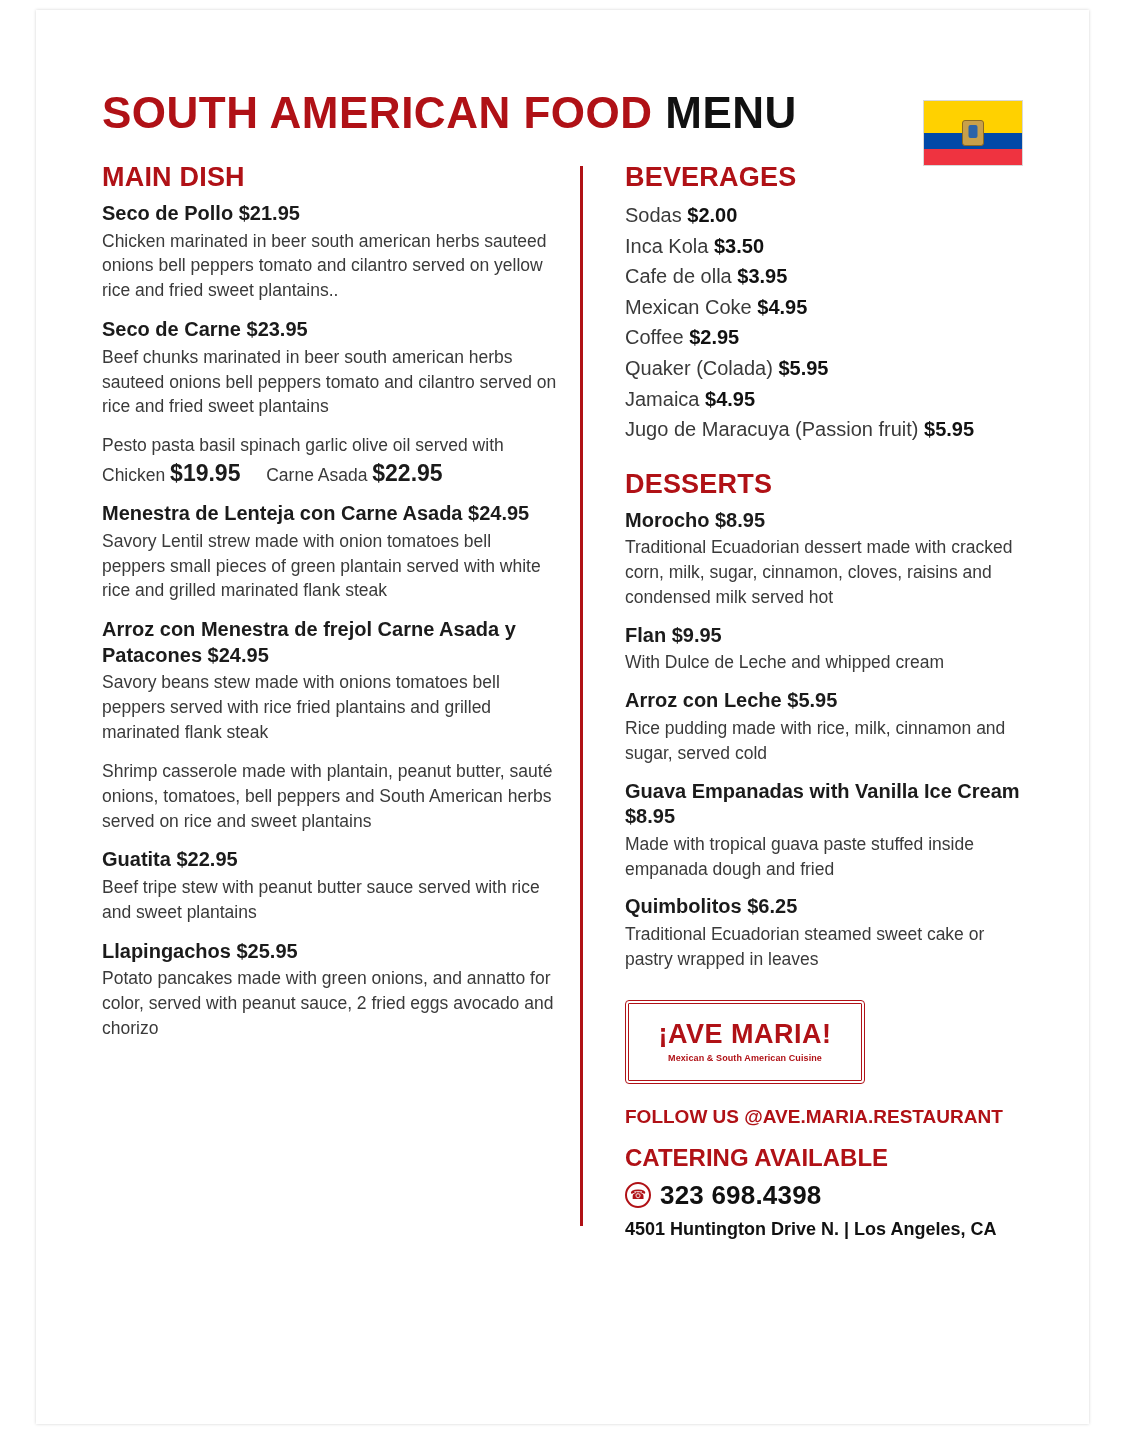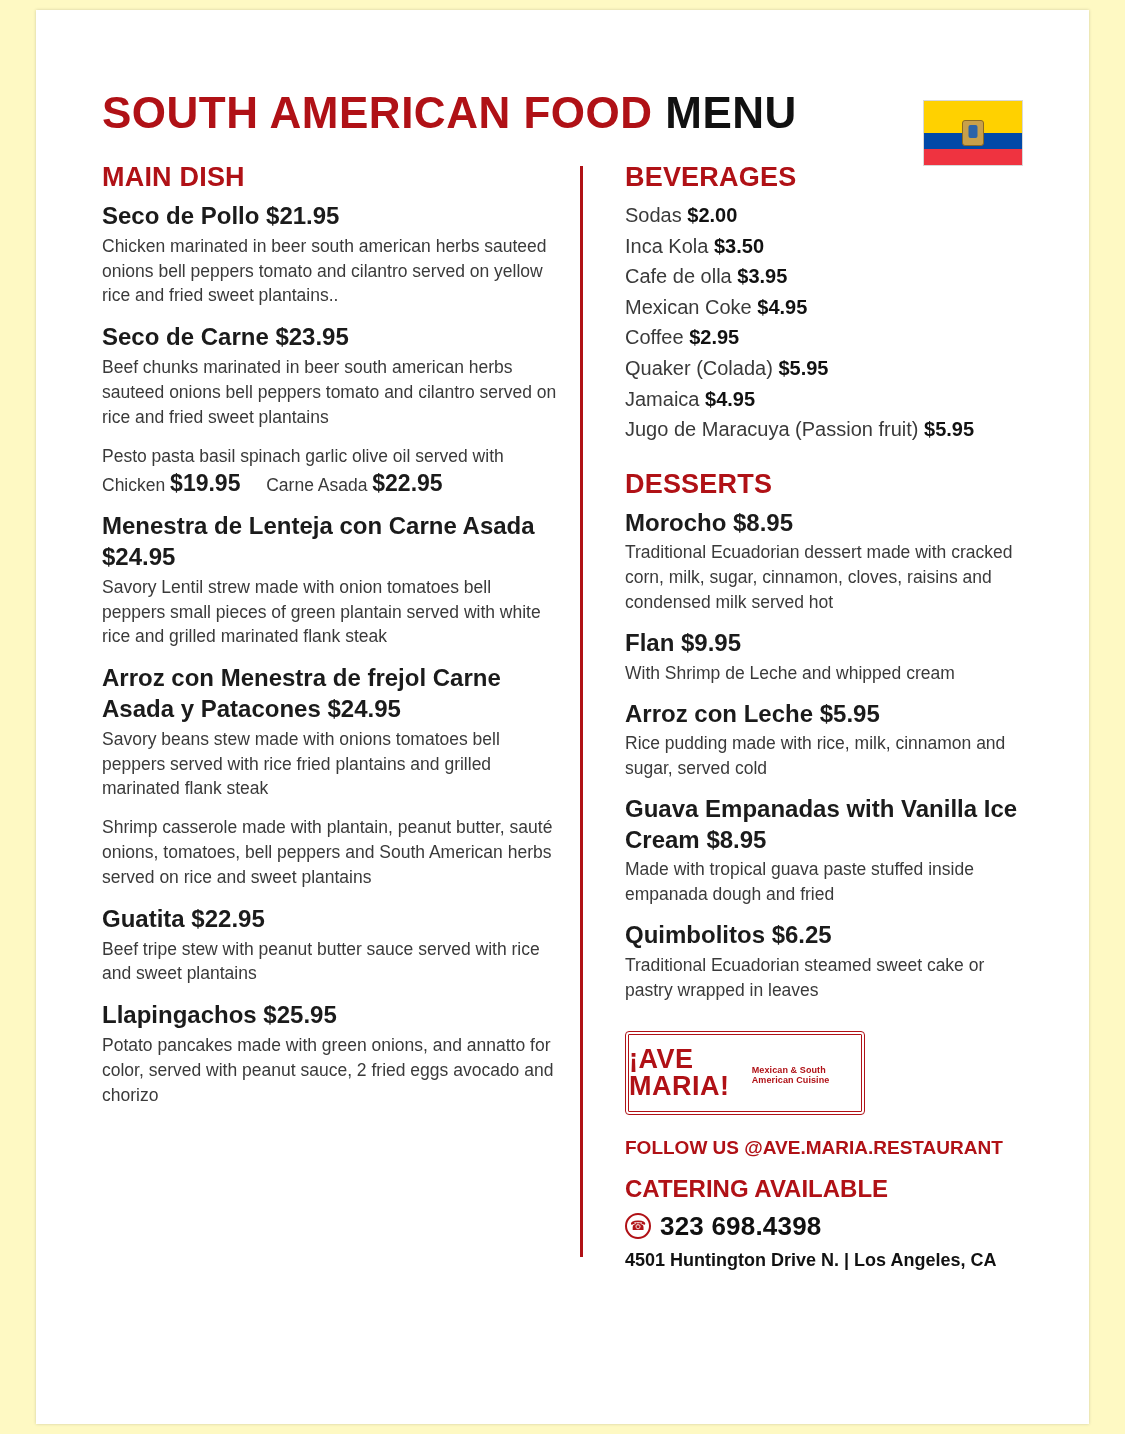--- a/index.html
+++ b/index.html
@@ -6,21 +6,21 @@
     margin: 0;
     padding: 0;
     background: #e9e9ea;
     font-family: "Liberation Sans", sans-serif;
   }
   .page {
     position: relative;
     width: 1125px;
     height: 1434px;
     margin: 0 auto;
-    background: #fef9c3;
+    background: #ffffff;
     overflow: hidden;
     box-sizing: border-box;
     padding: 34px 40px 30px 40px;
   }
   .sheet {
     position: absolute;
     left: 36px;
     top: 10px;
     width: 1053px;
     height: 1414px;
@@ -72,21 +72,21 @@
     margin: 2px 0 8px 0;
     letter-spacing: 0.2px;
   }
   h2.section.desserts {
     margin-top: 24px;
   }
   .item {
     margin-bottom: 14px;
   }
   .item-name {
-    font-size: 24px;
+    font-size: 20px;
     font-weight: bold;
     color: #1b1b1b;
     line-height: 1.28;
     margin-bottom: 2px;
   }
   .item-desc {
     font-size: 17.5px;
     color: #3a3a3a;
     line-height: 1.42;
     font-weight: 400;
@@ -153,21 +153,21 @@
     background: #2b63a8;
     border-radius: 2px;
   }
   .logo {
     margin-top: 28px;
     width: 240px;
     height: 84px;
     border: 4px double #b01116;
     border-radius: 4px;
     display: flex;
-    flex-direction: row;
+    flex-direction: column;
     align-items: center;
     justify-content: center;
     box-sizing: border-box;
     position: relative;
   }
   .logo-text {
     color: #b01116;
     font-size: 27px;
     font-weight: bold;
     letter-spacing: 0.5px;
@@ -339,21 +339,21 @@
         </div>
 
         <h2 class="section desserts">DESSERTS</h2>
 
         <div class="dessert">
           <div class="item-name">Morocho  $8.95</div>
           <div class="item-desc">Traditional Ecuadorian dessert made with cracked corn, milk, sugar, cinnamon, cloves, raisins and condensed milk served hot</div>
         </div>
         <div class="dessert">
           <div class="item-name">Flan $9.95</div>
-          <div class="item-desc">With Shrimp de Leche and whipped cream</div>
+          <div class="item-desc">With Dulce de Leche and whipped cream</div>
         </div>
         <div class="dessert">
           <div class="item-name">Arroz con Leche  $5.95</div>
           <div class="item-desc">Rice pudding made with rice, milk, cinnamon and sugar, served cold</div>
         </div>
         <div class="dessert">
           <div class="item-name">Guava Empanadas with Vanilla Ice Cream  $8.95</div>
           <div class="item-desc">Made with tropical guava paste stuffed inside empanada dough and fried</div>
         </div>
         <div class="dessert">

